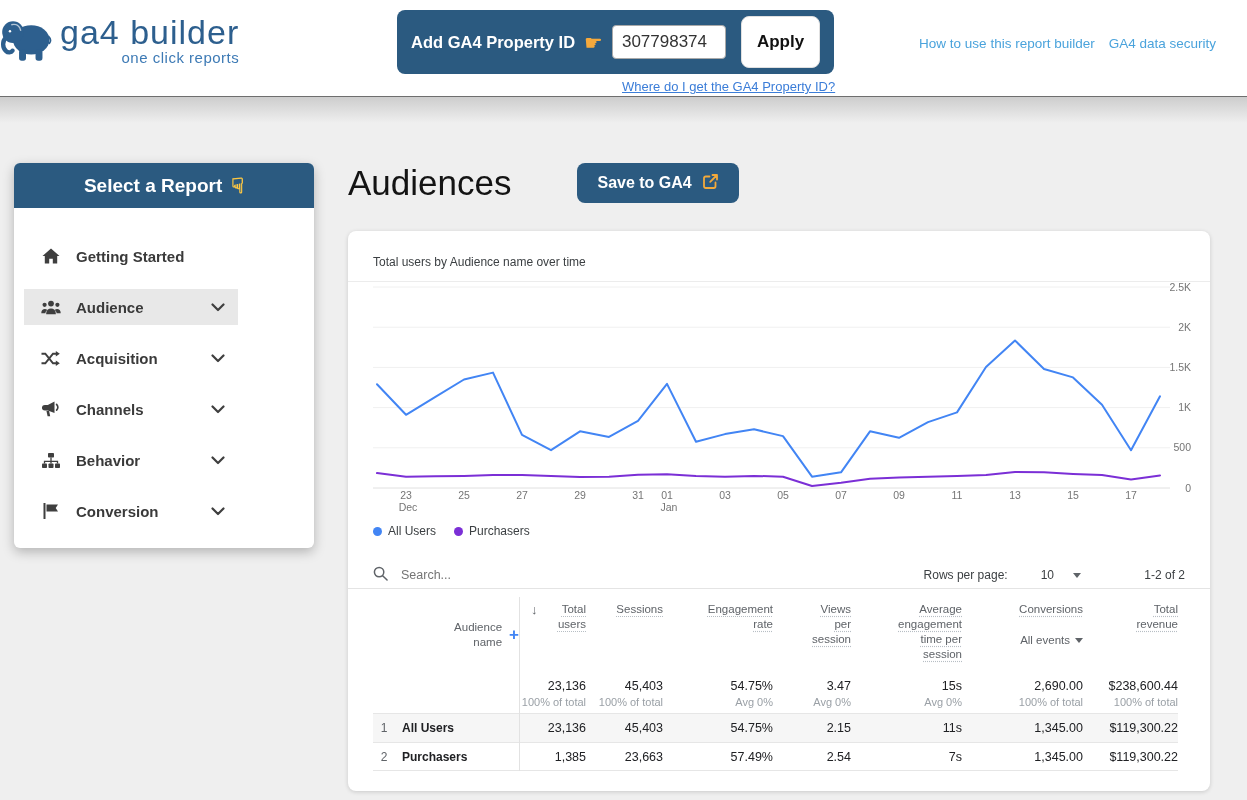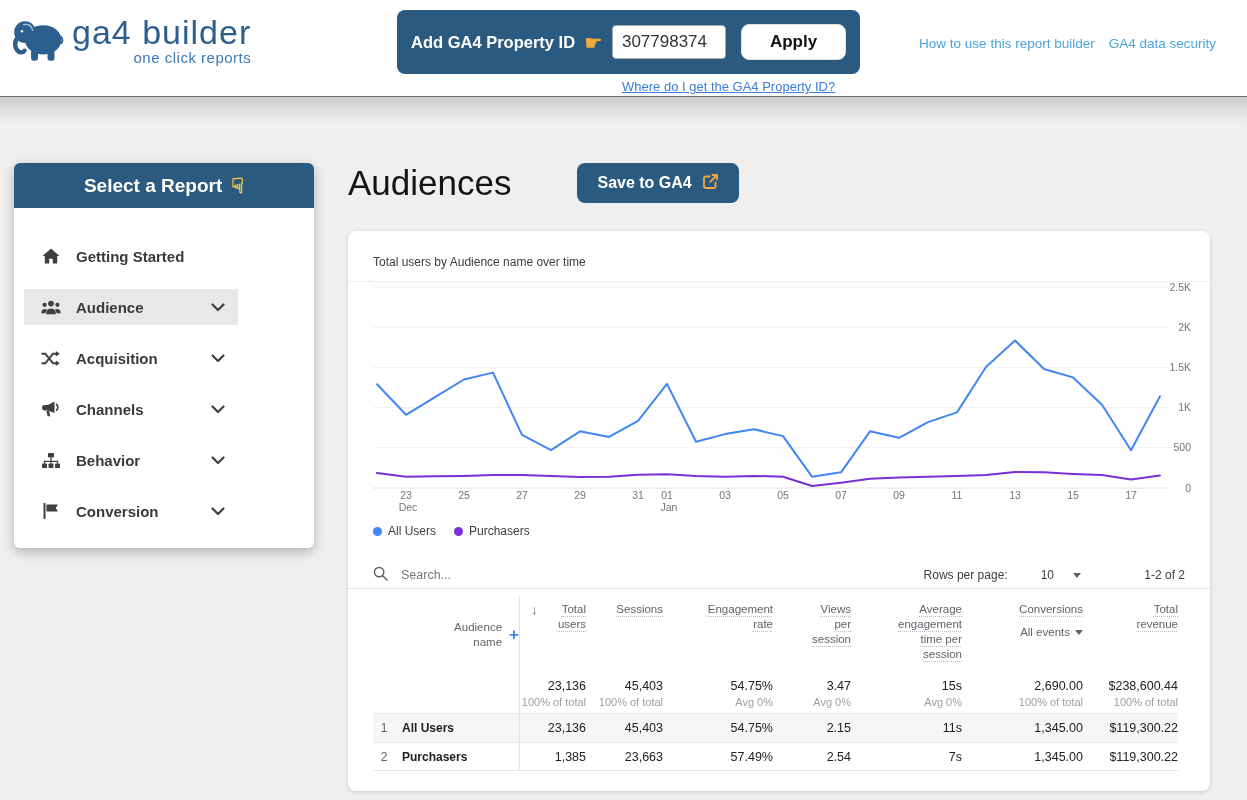--- a/index.html
+++ b/index.html
@@ -6,32 +6,32 @@
   html,body { margin:0; padding:0; }
   body {
     width:1247px; height:800px; overflow:hidden;
     font-family:"Liberation Sans", sans-serif;
     background:#efefef;
   }
   a { cursor:pointer; }
 
   
   .top-header { position:relative; height:97px; background:#fff; border-bottom:1px solid #6e6e6e; }
-  .logo { position:absolute; left:12px; top:12px; display:flex; align-items:flex-start; gap:8px; }
+  .logo { position:absolute; left:0; top:12px; display:flex; align-items:flex-start; gap:8px; }
   .logo-ic { margin-top:4px; }
   .logo-title { font-size:34px; line-height:40px; color:#2d5f8e; letter-spacing:1px; }
   .logo-subtitle { font-size:15px; color:#3d7ab5; text-align:right; margin-top:-3px; letter-spacing:.5px; }
 
   .prop-box { position:absolute; left:397px; top:10px; height:64px; display:inline-flex; align-items:center;
     gap:9px; padding:0 14px; background:#2b5a80; border-radius:8px; }
   .prop-label { color:#fff; font-weight:bold; font-size:16.5px; white-space:nowrap; }
   .pointer-right { color:#f5a93c; font-size:21px; line-height:1; }
   .prop-input { width:114px; height:34px; border:1px solid #a9a9a9; border-radius:4px;
     font-size:17px; color:#333; padding:0 9px; font-family:inherit; outline:none; }
-  .apply-btn { height:36px; padding:0 28px; margin-left:6px; background:#fff; color:#111;
+  .apply-btn { height:52px; padding:0 15px; margin-left:6px; background:#fff; color:#111;
     border:1px solid #e0e0e0; border-radius:8px; font-size:17px; font-weight:600; font-family:inherit; cursor:pointer; }
   .help-link { position:absolute; left:622px; top:79px; font-size:13px; color:#3b7dd8; text-decoration:underline; }
   .nav-links { position:absolute; right:31px; top:36px; display:flex; flex-direction:row; gap:14px; text-align:right; }
   .nav-links a { color:#4aa3dc; font-size:13.5px; text-decoration:none; }
 
   
   .body-area { height:703px; background:linear-gradient(#cdcdcd, #efefef 26px);
     display:flex; align-items:flex-start; padding:66px 0 0 14px; }
 
   
@@ -80,21 +80,21 @@
   .grid { display:grid; grid-template-columns:22px 124px 67px 77px 110px 78px 111px 121px 95px; }
   .thead { height:78px; }
   .th { padding-top:13px; text-align:right; font-size:11.5px; line-height:15px; color:#5f6368; }
   .th .ttl { white-space:pre-line; text-decoration:underline dotted; text-decoration-color:#b7bec4; text-underline-offset:3px; }
   .th-name { display:flex; align-items:center; justify-content:flex-end; gap:7px; padding-top:13px; }
   .th-name .nm-ttl { white-space:pre-line; font-size:11.5px; line-height:15px; color:#5f6368; text-align:right; }
   .plus { color:#4285f4; font-size:17px; font-weight:bold; line-height:1; cursor:pointer; }
   .th-users { display:flex; align-items:flex-start; padding-top:13px; }
   .sort-arrow { font-size:13px; color:#5f6368; margin-left:12px; cursor:pointer; }
   .th-users .ttl { margin-left:auto; }
-  .filter { margin-top:8px; display:flex; justify-content:flex-end; align-items:center; gap:5px;
+  .filter { margin-top:16px; display:flex; justify-content:flex-end; align-items:center; gap:5px;
     font-size:11.5px; color:#5f6368; cursor:pointer; }
   .totals { height:46px; padding-top:12px; }
   .tv { font-size:12.5px; color:#202124; text-align:right; }
   .ts { font-size:11px; color:#9aa0a6; text-align:right; margin-top:3px; }
   .row { height:29px; align-items:center; border-top:1px solid #e6e6e6; }
   .row.last { border-bottom:1px solid #e6e6e6; }
   .row.odd { background:#f6f6f6; }
   .rnum { text-align:center; font-size:12px; color:#5f6368; }
   .rname { padding-left:7px; font-size:12px; font-weight:bold; color:#202124; }
   .rval { text-align:right; font-size:12.5px; color:#202124; }

